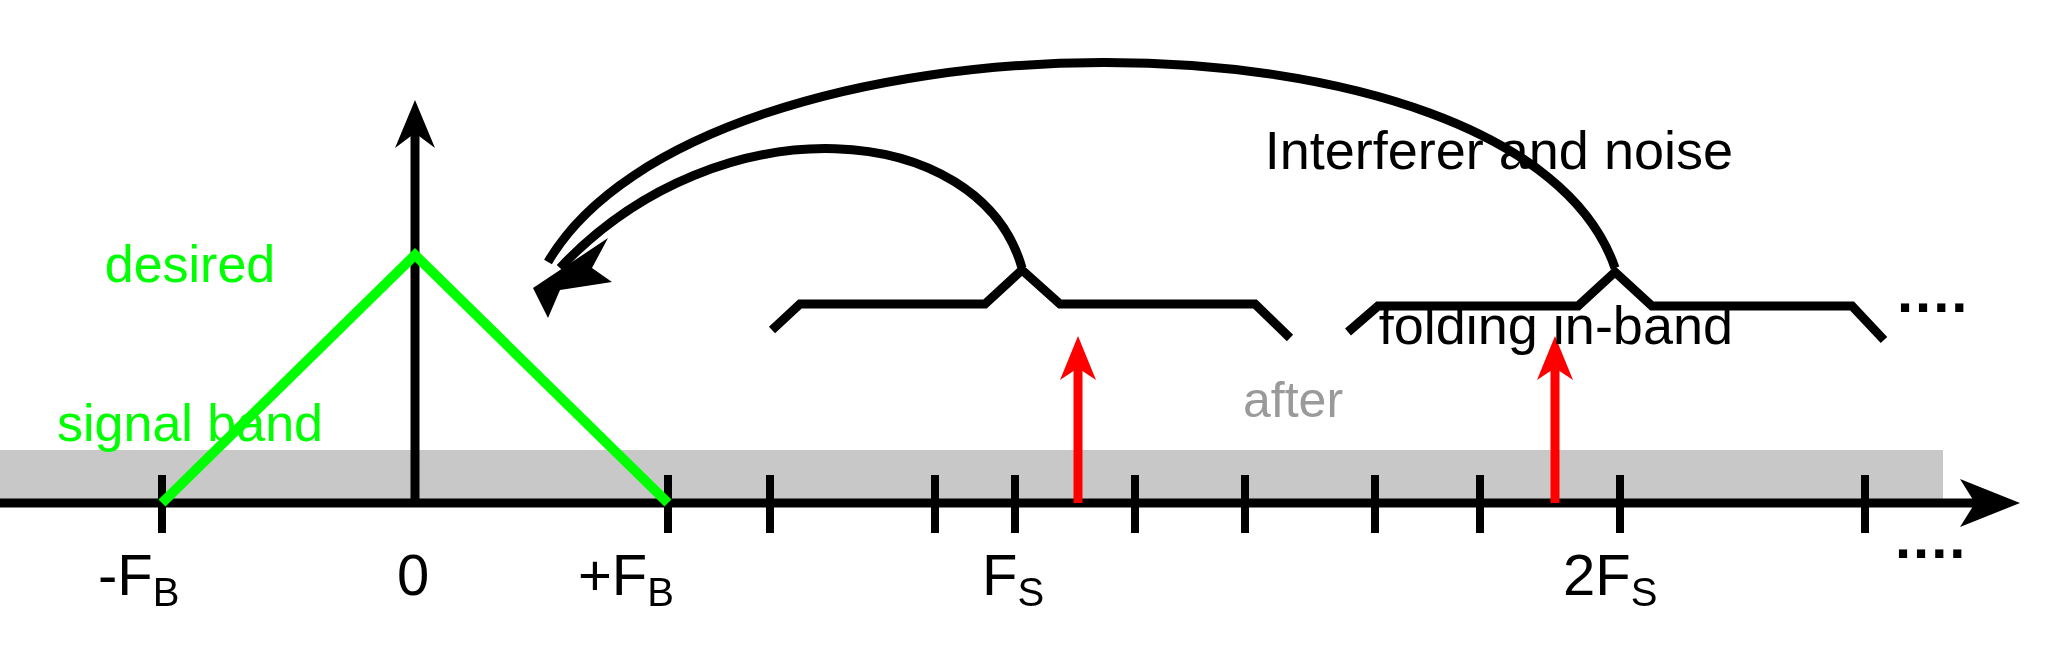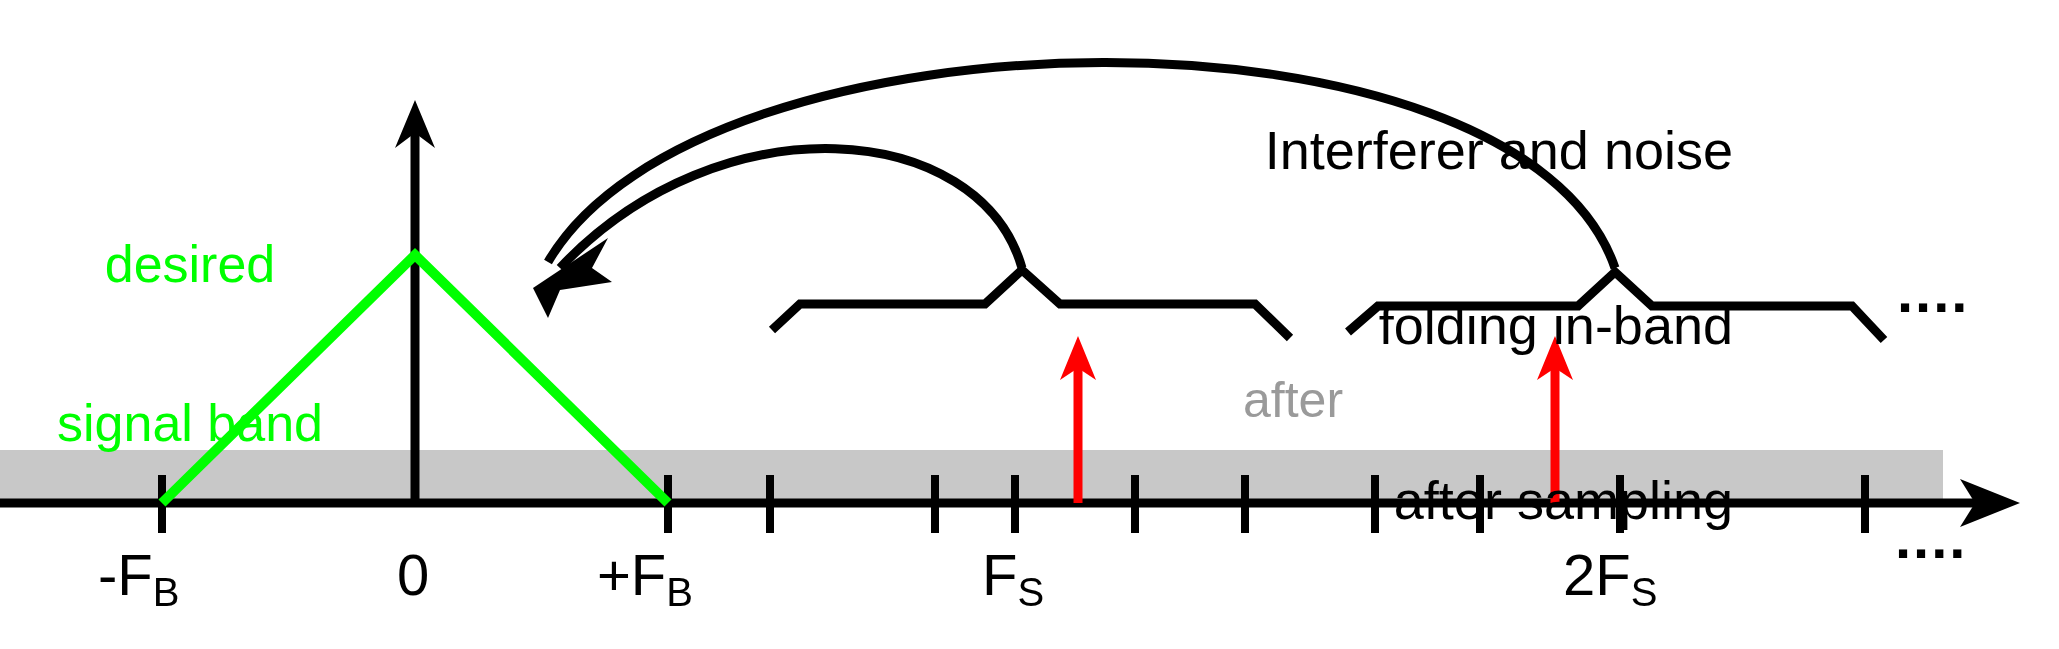--- a/index.html
+++ b/index.html
@@ -70,38 +70,37 @@
     <path d="M 1022,268 C 980,120 720,98 560,268" fill="none" stroke="#000" stroke-width="9"></path>
 
     <path d="M 1615,268 C 1520,-10 700,0 548,262" fill="none" stroke="#000" stroke-width="9"></path>
 
     <polygon points="533,288 608,238 592,268 612,282 560,290 548,318" fill="#000"></polygon>
   </svg>
 
   <div class="lbl ann-block" style="right:20px;top:4px;width:620px;">
     <div>Interferer and noise</div>
     <div>folding in-band</div>
-    <div>after sampling</div>
   </div>
 
   <div class="lbl green-block" style="left:40px;top:132px;width:300px;">
     <div>desired</div>
     <div>signal band</div>
   </div>
 
   <div class="lbl noise-lbl" style="left:1243px;top:374px;">after</div>
 
 
   <div class="lbl dots" style="left:1897px;top:262px;">....</div>
 
   <div class="lbl dots" style="left:1895px;top:508px;">....</div>
 
   <div class="lbl axis-name" style="left:98px;top:545px;"><span>-F</span><span class="sub">B</span></div>
 
   <div class="lbl axis-name" style="left:397px;top:545px;"><span>0</span></div>
 
-  <div class="lbl axis-name" style="left:597px;top:545px;"><span>+F</span><span class="sub">B</span></div>
+  <div class="lbl axis-name" style="left:578px;top:545px;"><span>+F</span><span class="sub">B</span></div>
 
   <div class="lbl axis-name" style="left:982px;top:545px;"><span>F</span><span class="sub">S</span></div>
 
   <div class="lbl axis-name" style="left:1563px;top:545px;text-align:center;"><span>2F</span><span class="sub">S</span></div>
 
 </div>
 
 </body></html>

